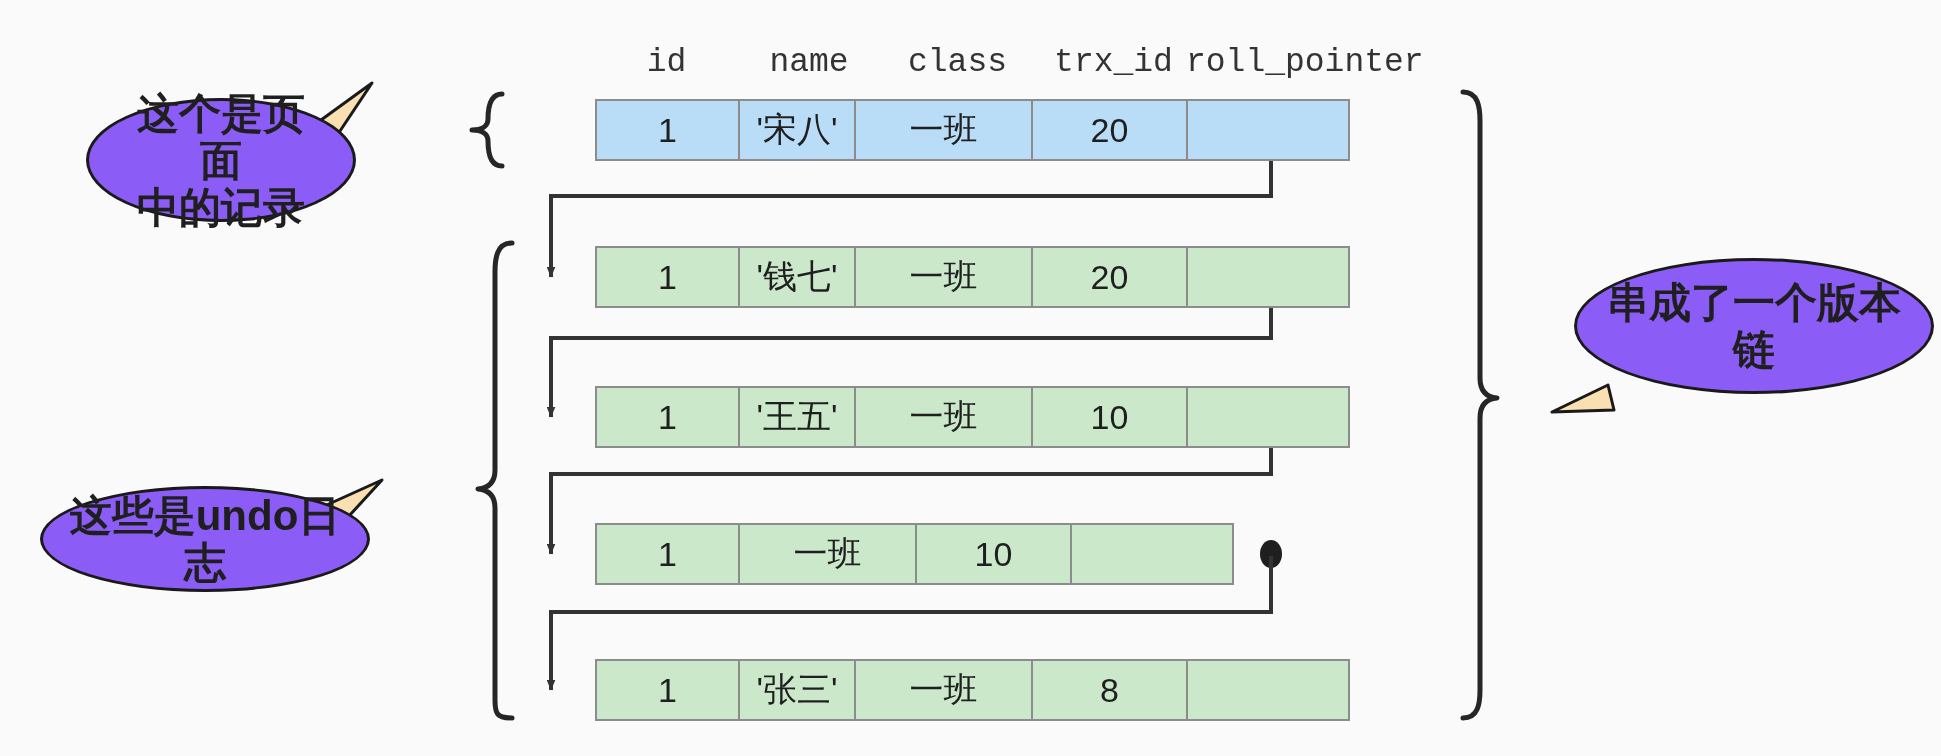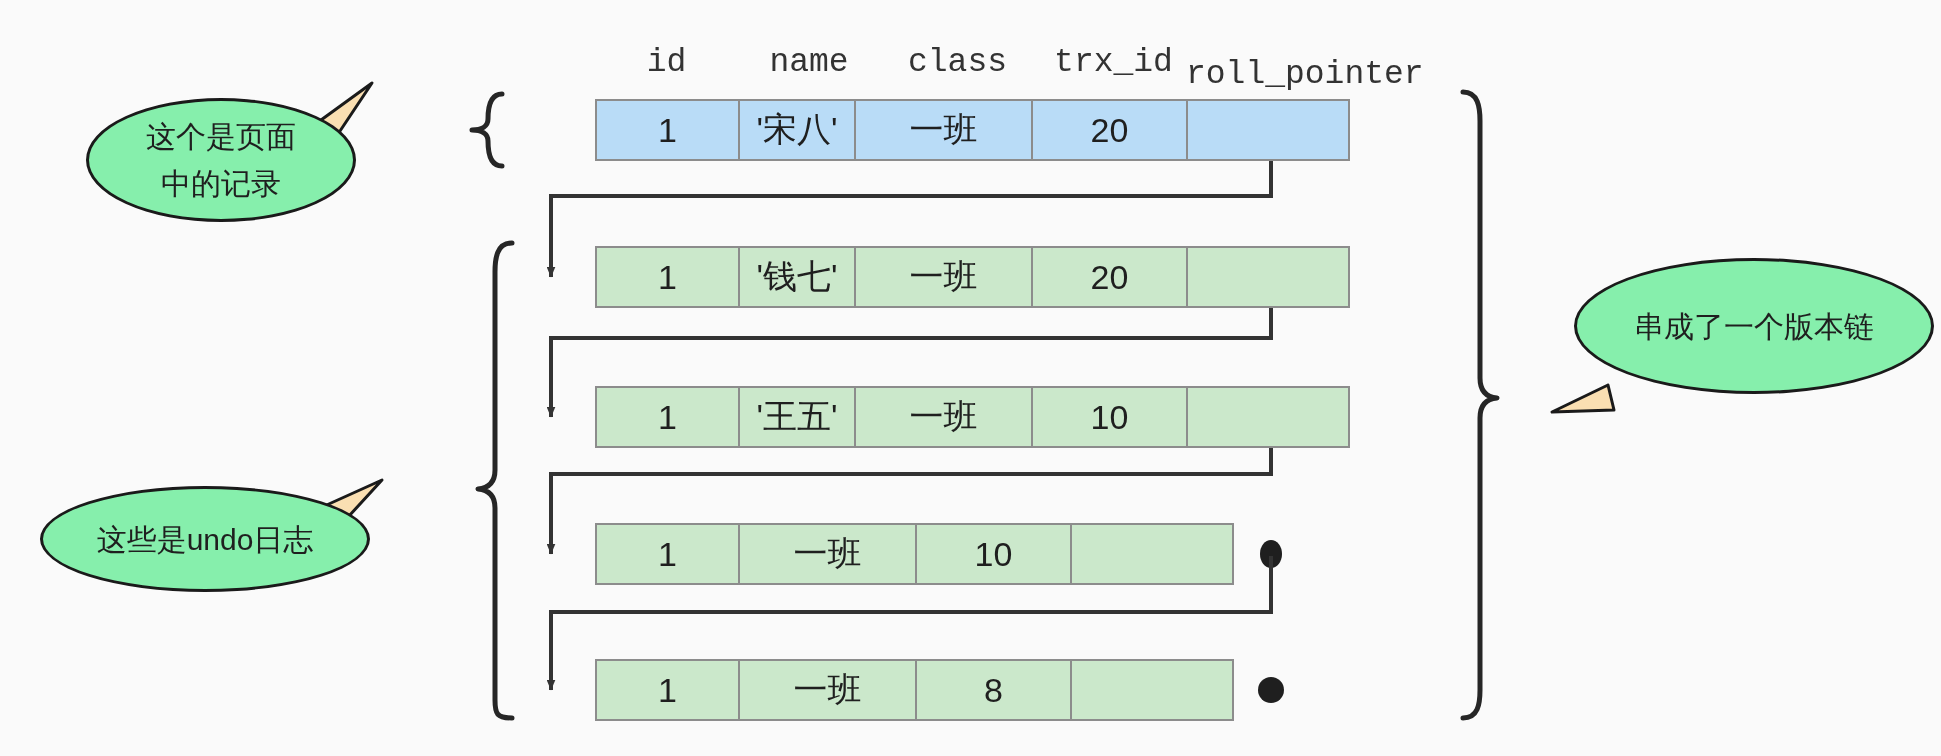--- a/index.html
+++ b/index.html
@@ -59,32 +59,33 @@
   }
   .rec-cell:last-child { border-right: none; }
   .cell-id      { width: 143px; }
   .cell-name    { width: 116px; }
   .cell-class   { width: 177px; }
   .cell-trx     { width: 155px; }
   .cell-pointer { width: 160px; position: relative; }
   
   .callout {
     position: absolute;
-    background: #86efac;
+    background: #8b5cf6;
     border: 3px solid #1a1a1a;
     border-radius: 50%;
     display: flex;
     align-items: center;
     justify-content: center;
     text-align: center;
-    font-size: 30px;
+    font-size: 42px;
     line-height: 47px;
     color: #1f1f1f;
     z-index: 3;
     box-sizing: border-box;
+    font-weight: bold;
   }
   .callout span { display: block; padding: 0 14px; }
 </style>
 </head>
 <body>
 
 <svg id="canvas" viewBox="0 0 1941 756" xmlns="http://www.w3.org/2000/svg">
   <rect x="0" y="0" width="1941" height="756" fill="#fafafa"></rect>
 
   <defs>
@@ -135,21 +136,21 @@
     <path d="M1608,385 L1552,412 L1614,410 Z" fill="#fadfb2" stroke="#1a1a1a" stroke-width="3" stroke-linejoin="round"></path>
   </g>
 </svg>
 
 <div class="layer">
 
   <div class="col-head" style="left:595px; top:44px; width:143px;">id</div>
   <div class="col-head" style="left:738px; top:44px; width:142px;">name</div>
   <div class="col-head" style="left:1035px; top:44px; width:157px;">trx_id</div>
   <div class="col-head" style="left:880px; top:44px; width:155px;">class</div>
-  <div class="col-head" style="left:1186px; top:56px; width:170px;">roll_pointer</div>
+  <div class="col-head" style="left:1186px; top:44px; width:170px;">roll_pointer</div>
 
   <div class="record-row blue" style="left:595px; top:99px;">
     <div class="rec-cell cell-id">1</div>
     <div class="rec-cell cell-name">'宋八'</div>
     <div class="rec-cell cell-class">一班</div>
     <div class="rec-cell cell-trx">20</div>
     <div class="rec-cell cell-pointer"></div>
   </div>
 
   <div class="record-row green" style="left:595px; top:246px;">
@@ -170,20 +171,21 @@
 
   <div class="record-row green" style="left:595px; top:523px;">
     <div class="rec-cell cell-id">1</div>
     <div class="rec-cell cell-class">一班</div>
     <div class="rec-cell cell-trx">10</div>
     <div class="rec-cell cell-pointer"></div>
   </div>
 
   <div class="record-row green" style="left:595px; top:659px;">
     <div class="rec-cell cell-id">1</div>
+    <div class="rec-cell cell-name">'张三'</div>
     <div class="rec-cell cell-class">一班</div>
     <div class="rec-cell cell-trx">8</div>
     <div class="rec-cell cell-pointer"></div>
   </div>
 
   <div class="callout" style="left:86px; top:98px; width:270px; height:124px;">
     <span>
         <span>这个是页面</span>
         <span>中的记录</span>
       </span>

